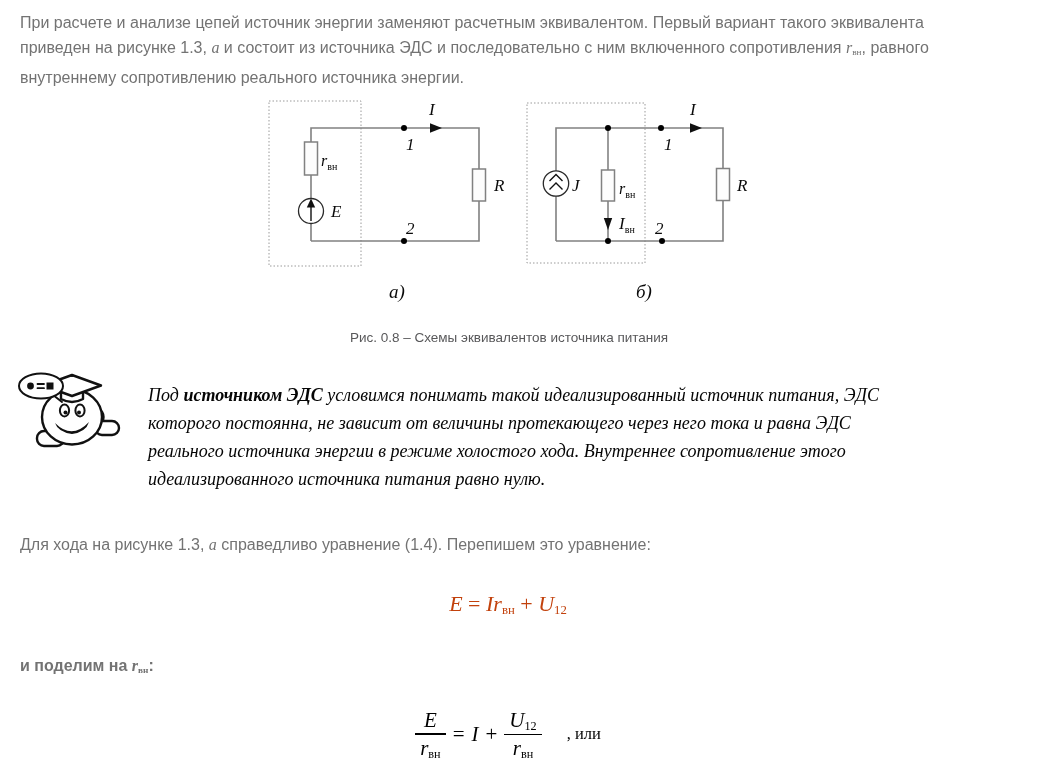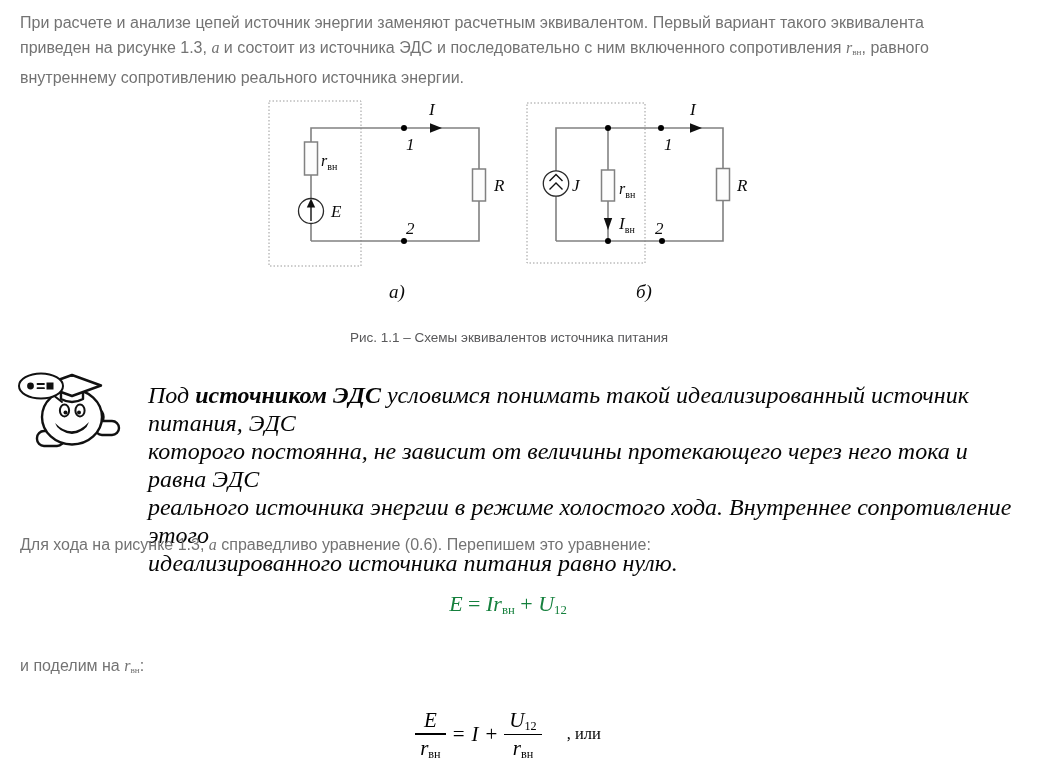--- a/index.html
+++ b/index.html
@@ -8,26 +8,26 @@
     font-family:"Liberation Sans",sans-serif;color:#000;overflow:hidden;
   }
   .abs{position:absolute;}
   
   .para{font-size:16px;line-height:25px;color:#737373;}
   .mvar{font-family:"Liberation Serif",serif;font-style:italic;}
   .msub{font-family:"Liberation Serif",serif;font-style:normal;font-size:0.58em;vertical-align:-0.22em;letter-spacing:0;}
   .bold{font-weight:700;}
   
   .note{
-    font-family:"Liberation Serif",serif;font-style:italic;font-size:24px;line-height:28px;color:#050505;
+    font-family:"Liberation Serif",serif;font-style:italic;font-size:18px;line-height:28px;color:#050505;
   }
   
   .caption{font-size:13.5px;color:#58585a;text-align:center;width:1018px;left:0;}
   
-  .eq{font-family:"Liberation Serif",serif;font-size:22px;color:#15803d;text-align:center;width:1016px;left:0;}
+  .eq{font-family:"Liberation Serif",serif;font-size:22px;color:#c2410c;text-align:center;width:1016px;left:0;}
   .eq .mvar{font-size:inherit;}
   .eq2{display:flex;justify-content:center;align-items:center;gap:7px;font-family:"Liberation Serif",serif;font-size:21px;width:1016px;left:0;}
   .frac{display:inline-flex;flex-direction:column;align-items:center;line-height:1.15;}
   .frac .bar{height:1.2px;background:#000;align-self:stretch;margin:1px 0;}
   .frac .num,.frac .den{padding:0 5px;}
   .eq-tail{font-size:16.5px;margin-left:18px;font-style:normal;}
   
   .clbl{font-family:"Liberation Serif",serif;font-style:italic;font-size:17px;fill:#0a0a0a;}
   .cvar{font-family:"Liberation Serif",serif;font-style:italic;font-size:16px;fill:#0a0a0a;}
   .csub{font-family:"Liberation Serif",serif;font-style:normal;font-size:10px;fill:#0a0a0a;}
@@ -97,21 +97,21 @@
 
     <polygon points="447,33 435,28.3 435,37.7" fill="#111"></polygon>
     <text x="435" y="20" class="clbl">I</text>
 
     <rect x="461.5" y="73.5" width="13" height="32" fill="#fdfdfd" stroke="#818181" stroke-width="1.5"></rect>
     <text x="482" y="96" class="clbl">R</text>
     <text x="381" y="203" class="cpart">б)</text>
   </g>
 </svg>
 
-<div class="abs caption" style="top:330px;">Рис. 1.1 – Схемы эквивалентов источника питания</div>
+<div class="abs caption" style="top:330px;">Рис. 0.8 – Схемы эквивалентов источника питания</div>
 
 <svg class="abs" style="left:16px;top:372px;" width="106" height="78" viewBox="0 0 106 78">
   <g fill="none" stroke="#111" stroke-width="2.4" stroke-linejoin="round" stroke-linecap="round">
 
     <ellipse cx="45" cy="57" rx="5" ry="8" fill="#fff"></ellipse>
     <rect x="21" y="59" width="27" height="15" rx="7" fill="#fff"></rect>
 
     <ellipse cx="83" cy="45" rx="4.5" ry="7" fill="#fff"></ellipse>
     <rect x="79" y="49" width="24" height="14" rx="7" fill="#fff"></rect>
 
@@ -131,25 +131,25 @@
     <ellipse cx="25" cy="14" rx="22" ry="12.5" fill="#fff" stroke-width="2"></ellipse>
     <circle cx="14.5" cy="14" r="3.4" fill="#111" stroke="none"></circle>
     <path d="M21.5,12 H28 M21.5,16.2 H28" stroke-width="1.8"></path>
     <rect x="30.5" y="10.5" width="7" height="7" fill="#111" stroke="none"></rect>
     <path d="M39,24.5 L46,30" stroke-width="2"></path>
   </g>
 </svg>
 
 <div class="abs note" style="left:148px;top:381px;width:880px;"><span>Под </span><span class="bold">источником ЭДС</span><span> условимся понимать такой идеализированный источник питания, ЭДС</span><br><span>которого постоянна, не зависит от величины протекающего через него тока и равна ЭДС</span><br><span>реального источника энергии в режиме холостого хода. Внутреннее сопротивление этого</span><br><span>идеализированного источника питания равно нулю.</span></div>
 
-<div class="abs para" style="left:20px;top:532px;width:1005px;"><span>Для хода на рисунке 1.3, </span><span class="mvar">а</span><span> справедливо уравнение (0.6). Перепишем это уравнение:</span></div>
+<div class="abs para" style="left:20px;top:532px;width:1005px;"><span>Для хода на рисунке 1.3, </span><span class="mvar">а</span><span> справедливо уравнение (1.4). Перепишем это уравнение:</span></div>
 
 <div class="abs eq" style="top:591px;"><span class="mvar">E</span><span> = </span><span class="mvar">Ir</span><span class="msub">вн</span><span> + </span><span class="mvar">U</span><span class="msub">12</span></div>
 
-<div class="abs para" style="left:20px;top:653px;width:1005px;"><span>и поделим на </span><span class="mvar">r</span><span class="msub">вн</span><span>:</span></div>
+<div class="abs para" style="left:20px;top:653px;width:1005px;font-weight:bold;"><span>и поделим на </span><span class="mvar">r</span><span class="msub">вн</span><span>:</span></div>
 
 <div class="abs eq2" style="top:708px;">
   <span class="frac">
     <span class="num mvar">E</span>
     <span class="bar"></span>
     <span class="den"><span class="mvar">r</span><span class="msub">вн</span></span>
   </span>
   <span>=</span>
   <span class="mvar">I</span>
   <span>+</span>

